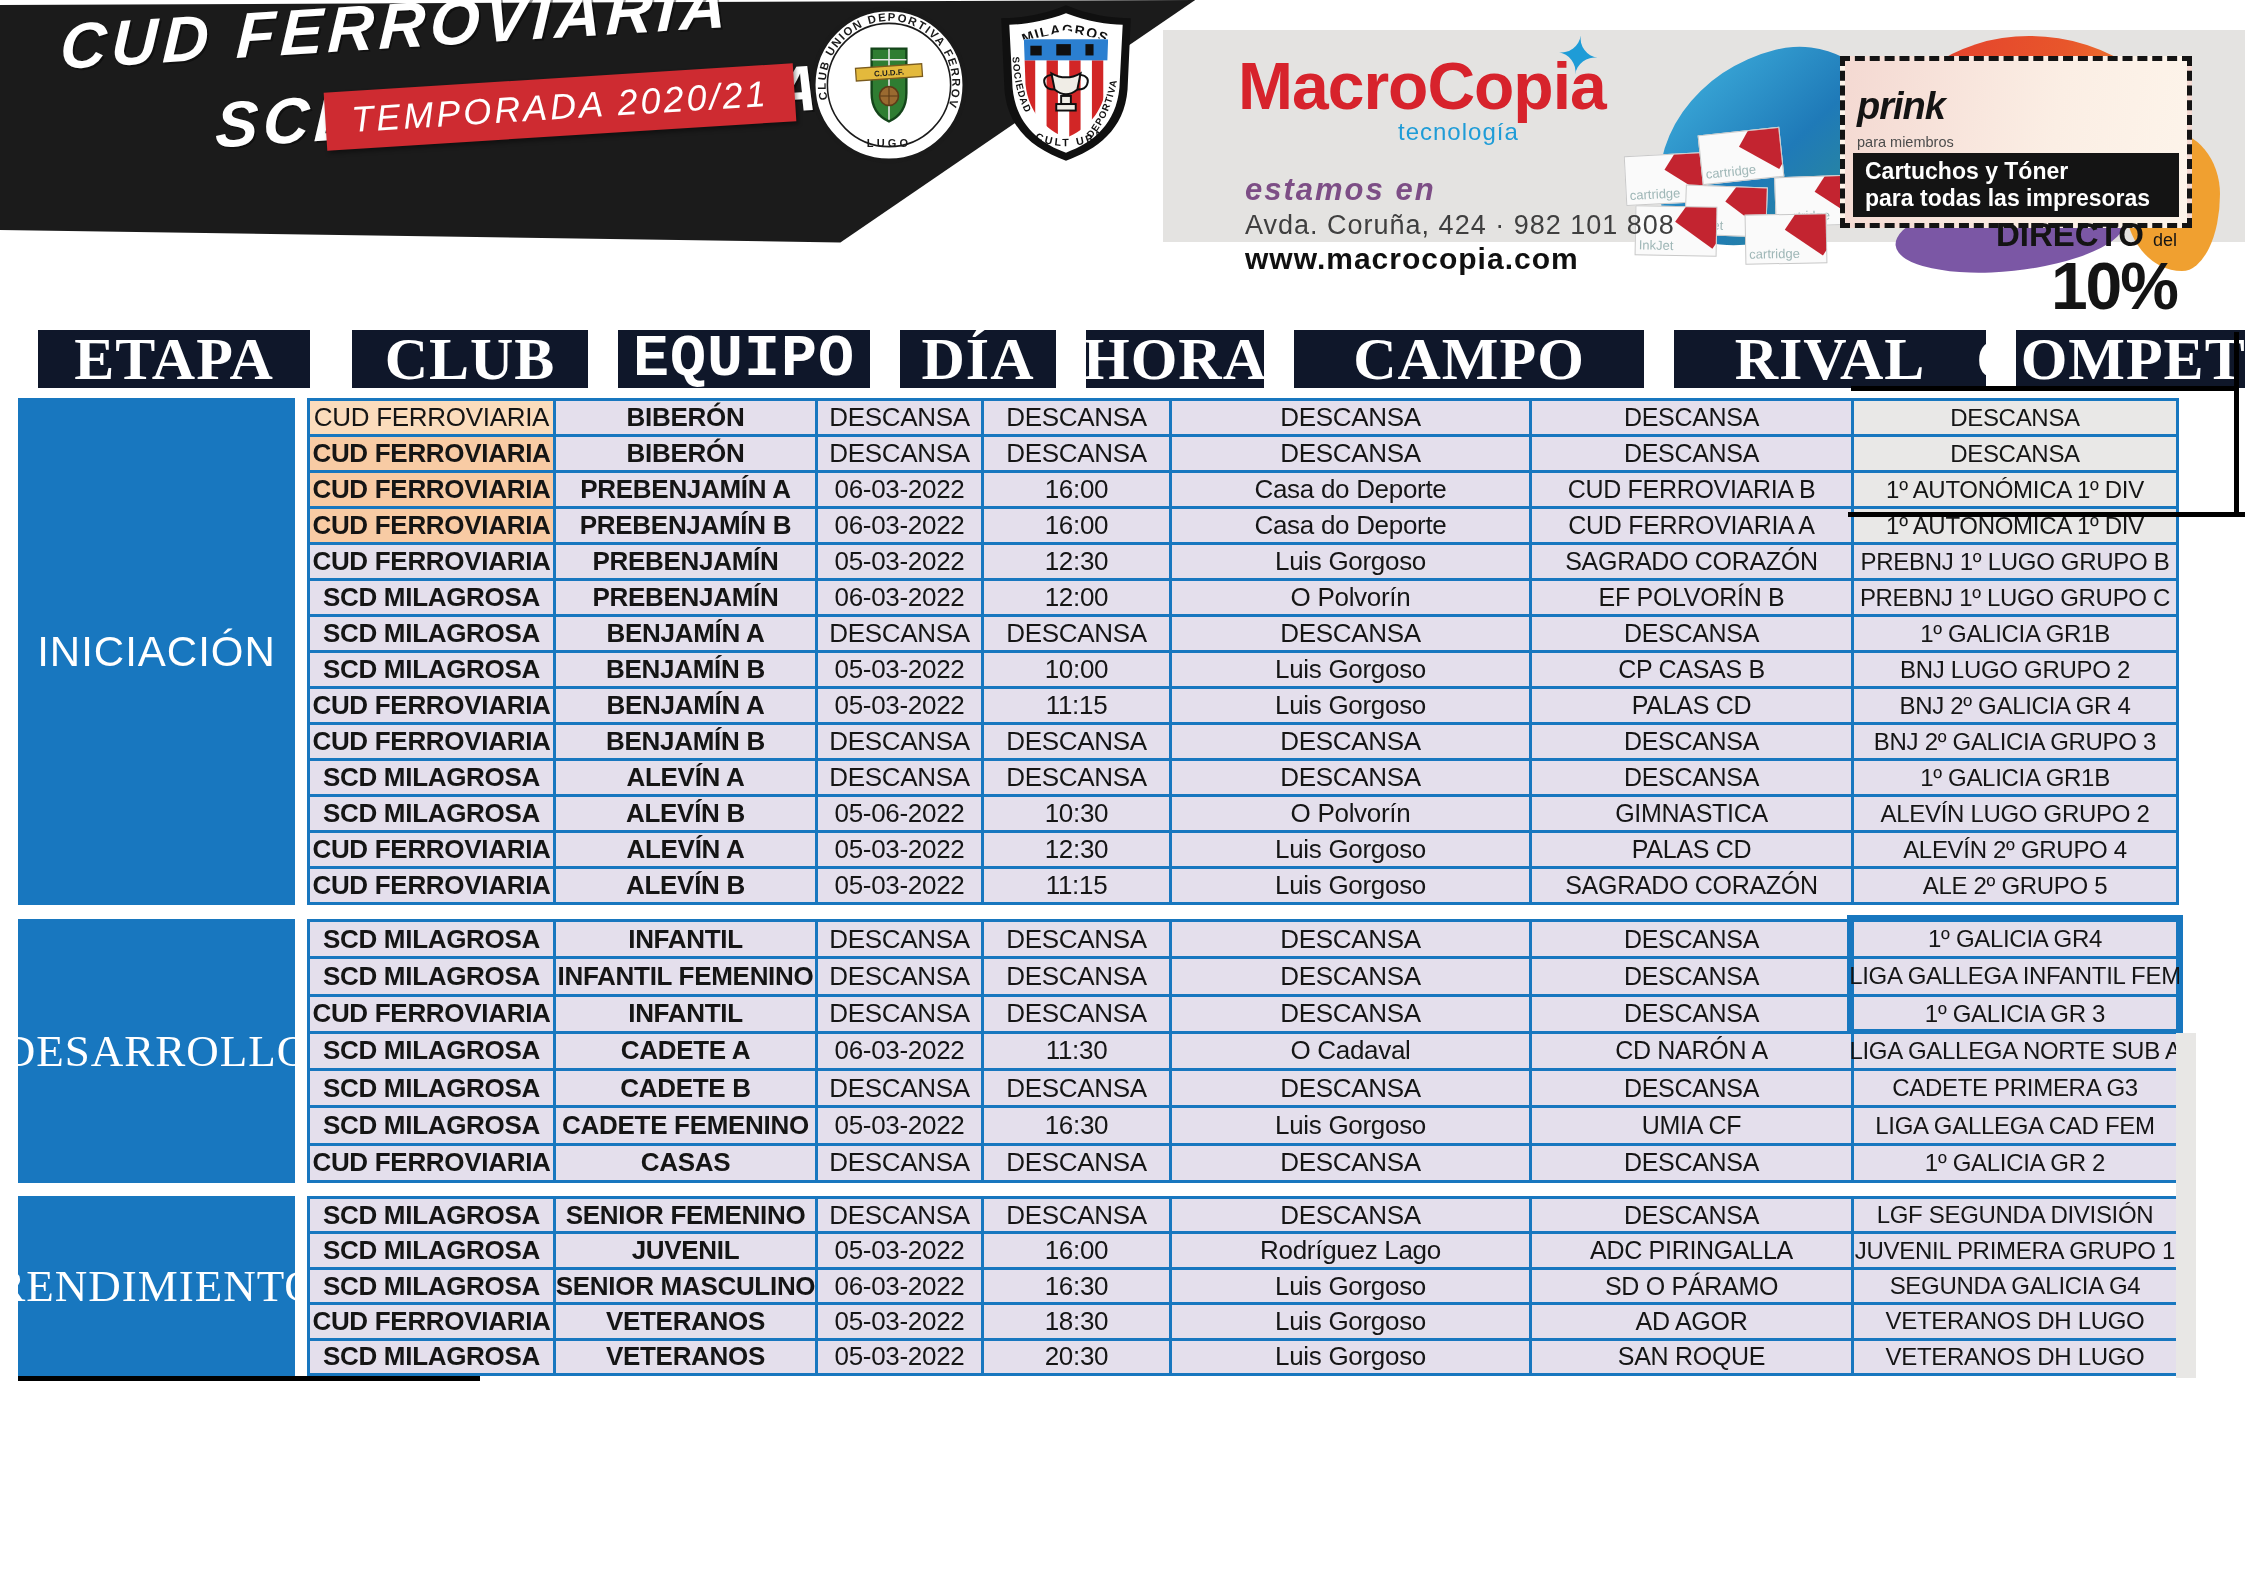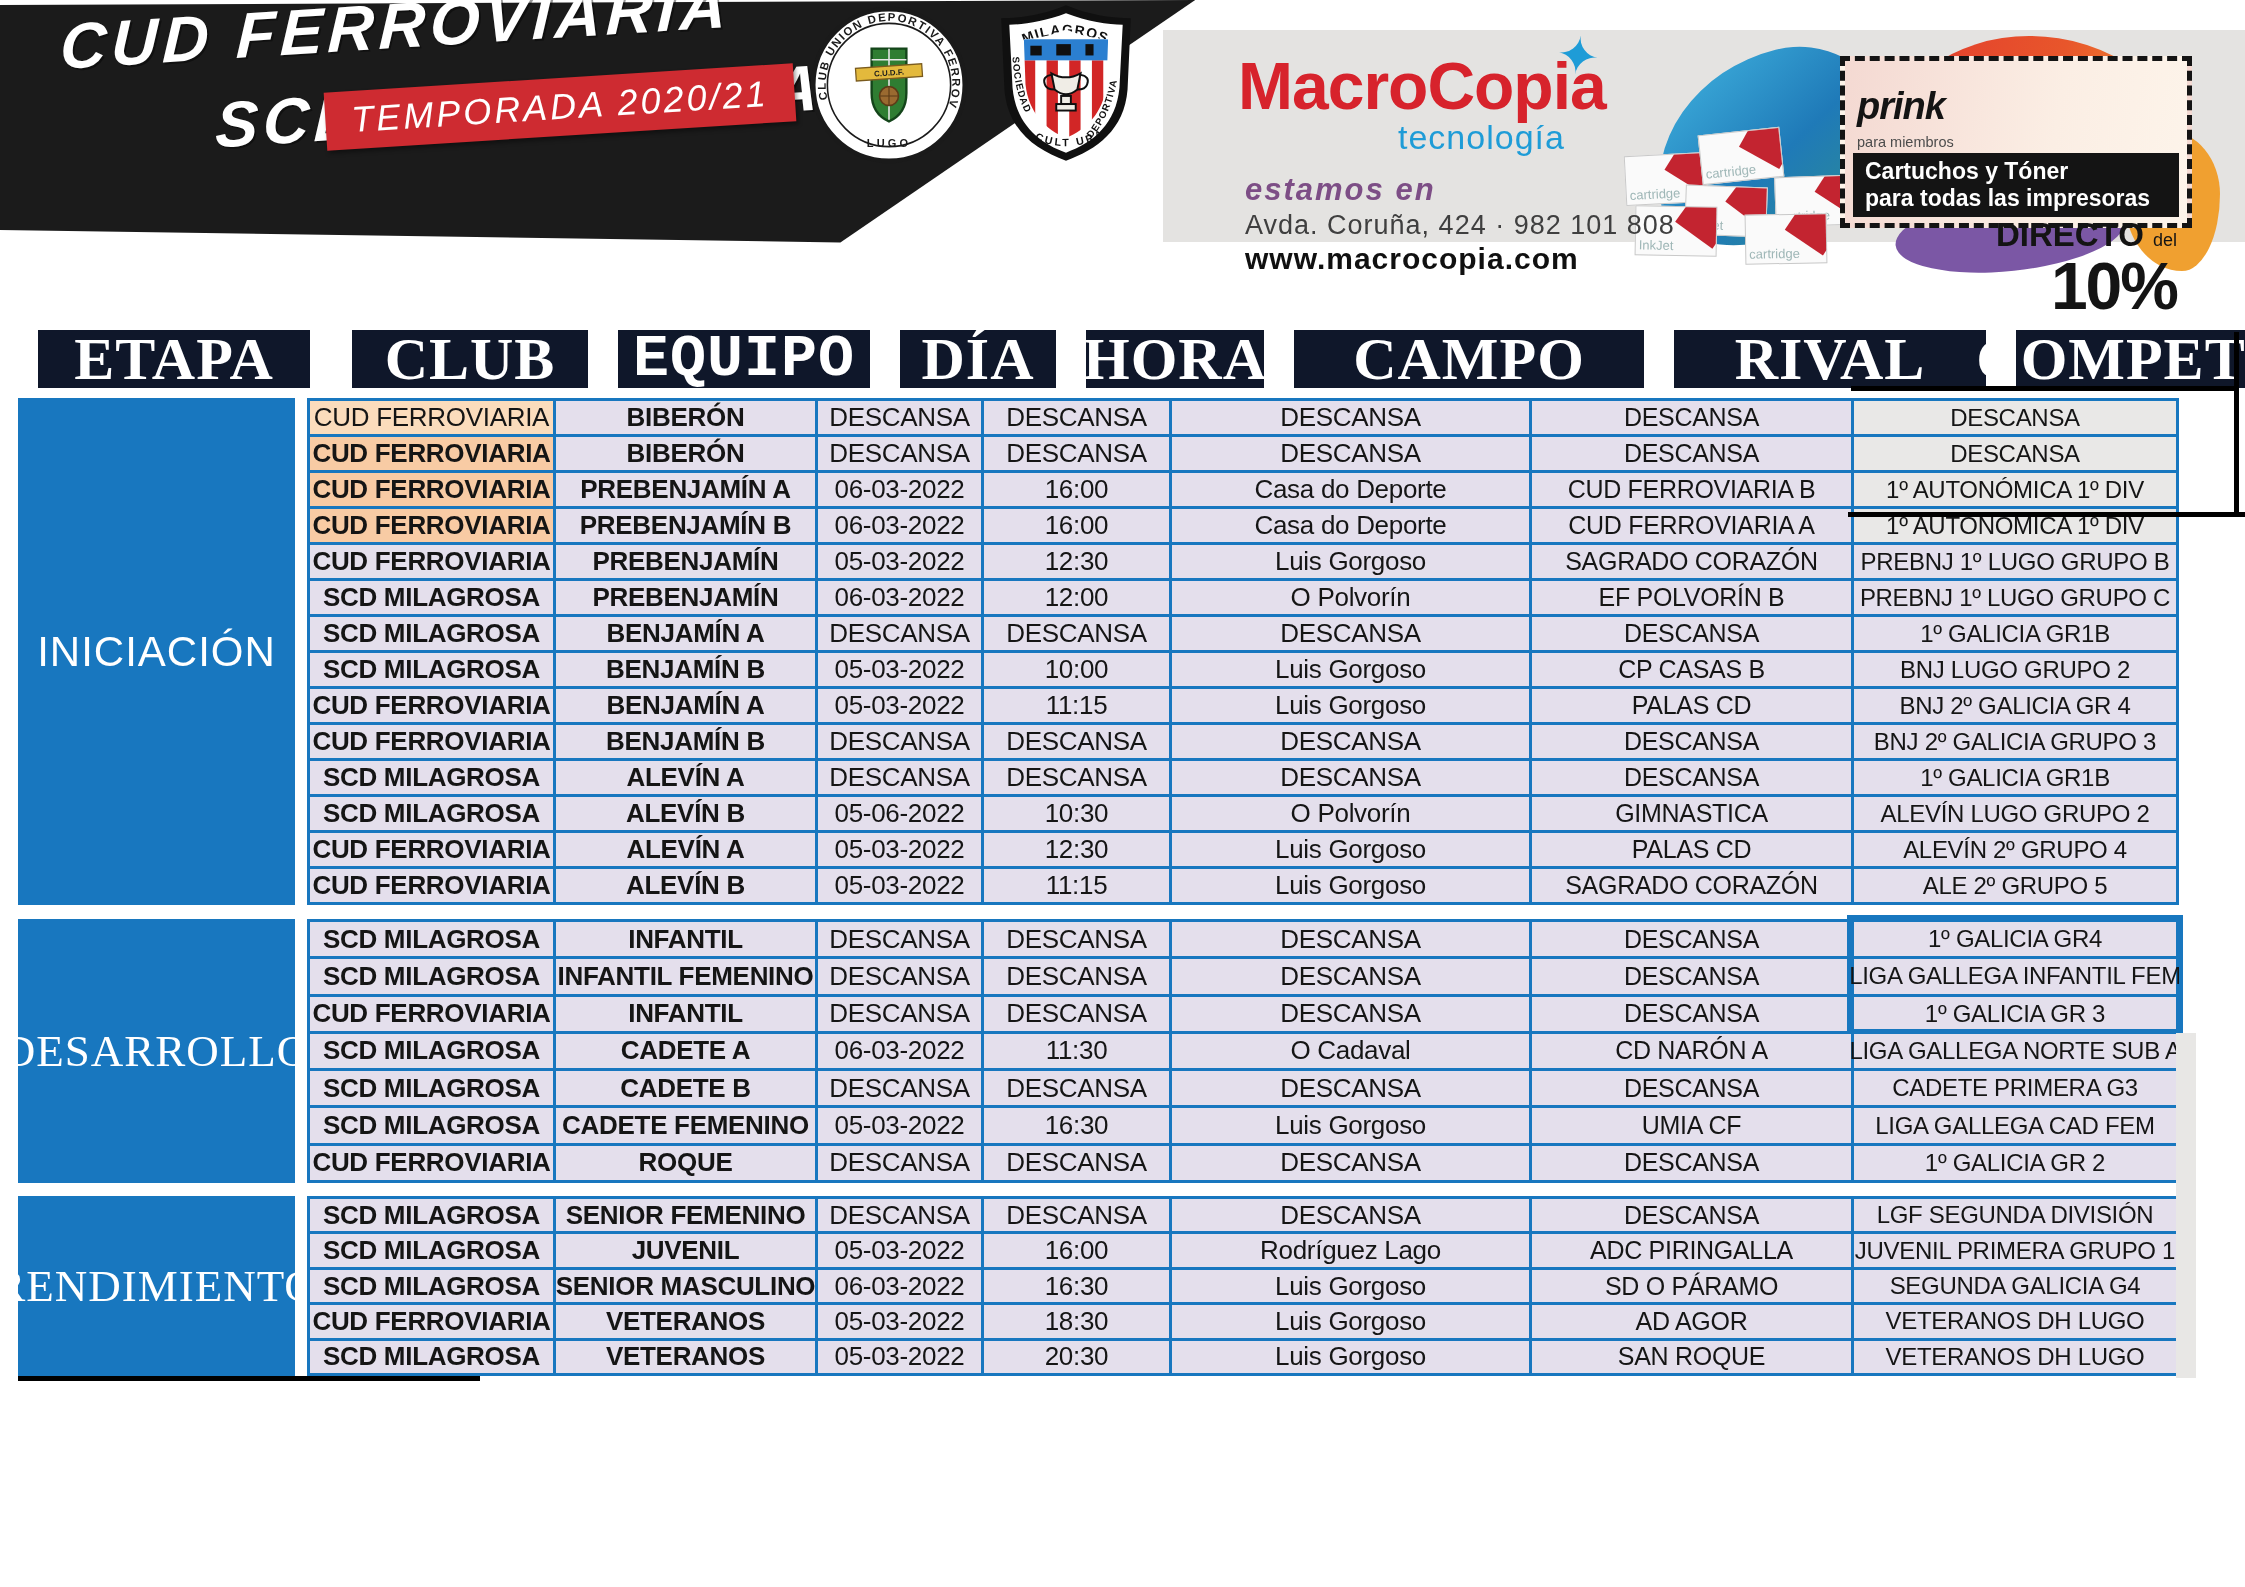--- a/index.html
+++ b/index.html
@@ -19,21 +19,21 @@
     color:#fff;font-style:italic;font-size:36px;padding:8px 26px;letter-spacing:3px;z-index:4;white-space:nowrap;
     box-shadow:2px 3px 4px rgba(0,0,0,.4);}
   .logo-wrap{position:absolute;z-index:5;}
   .logo-cudf{left:808px;top:6px;width:162px;height:158px;}
   .logo-mila{left:985px;top:2px;width:162px;height:162px;}
 
   
   .sponsor{position:absolute;left:1238px;top:48px;z-index:4;}
   .mc-name{font-size:66px;font-weight:bold;color:#d7232c;letter-spacing:-1px;white-space:nowrap;}
   .mc-star{position:absolute;left:318px;top:-22px;font-size:52px;color:#1e9cd7;transform:rotate(8deg);}
-  .mc-tag{font-size:34px;color:#1e9cd7;margin:-6px 0 0 160px;letter-spacing:1px;}
+  .mc-tag{font-size:24px;color:#1e9cd7;margin:-6px 0 0 160px;letter-spacing:1px;}
   .mc-lines{position:absolute;left:1245px;top:172px;z-index:4;}
   .mc-estamos{font-size:31px;font-weight:bold;font-style:italic;color:#7d4e86;letter-spacing:2px;}
   .mc-addr{font-size:27px;color:#3f3f3f;margin-top:2px;letter-spacing:1px;}
   .mc-web{font-size:30px;font-weight:bold;color:#101010;margin-top:1px;letter-spacing:1px;}
 
   
   .promo{position:absolute;left:1625px;top:36px;width:595px;height:210px;z-index:3;}
   .blob{position:absolute;}
   .blob-blue{left:25px;top:18px;width:240px;height:185px;background:linear-gradient(150deg,#41b4e0 0%,#1f7ab8 55%,#2f8e8e 100%);
     border-radius:62% 38% 55% 45% / 70% 45% 55% 30%;transform:rotate(-14deg);}
@@ -438,21 +438,21 @@
               <div class="c c-club">SCD MILAGROSA</div>
               <div class="c c-equipo">CADETE FEMENINO</div>
               <div class="c c-dia">05-03-2022</div>
               <div class="c c-hora">16:30</div>
               <div class="c c-campo">Luis Gorgoso</div>
               <div class="c c-rival">UMIA CF</div>
               <div class="c c-comp">LIGA GALLEGA CAD FEM</div>
             </div>
             <div class="trow">
               <div class="c c-club">CUD FERROVIARIA</div>
-              <div class="c c-equipo">ROQUE</div>
+              <div class="c c-equipo">CASAS</div>
               <div class="c c-dia">DESCANSA</div>
               <div class="c c-hora">DESCANSA</div>
               <div class="c c-campo">DESCANSA</div>
               <div class="c c-rival">DESCANSA</div>
               <div class="c c-comp">1º GALICIA GR 2</div>
             </div>
           </div>
         </div>
         <div class="section sec2">
           <div class="etapa serif">RENDIMIENTO</div>

